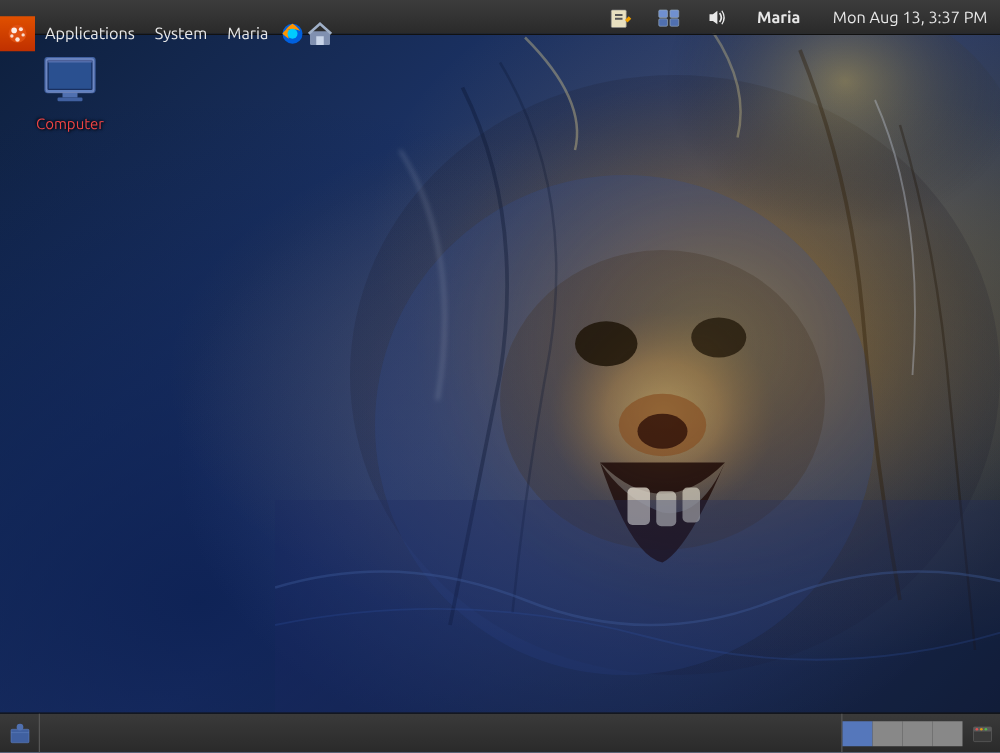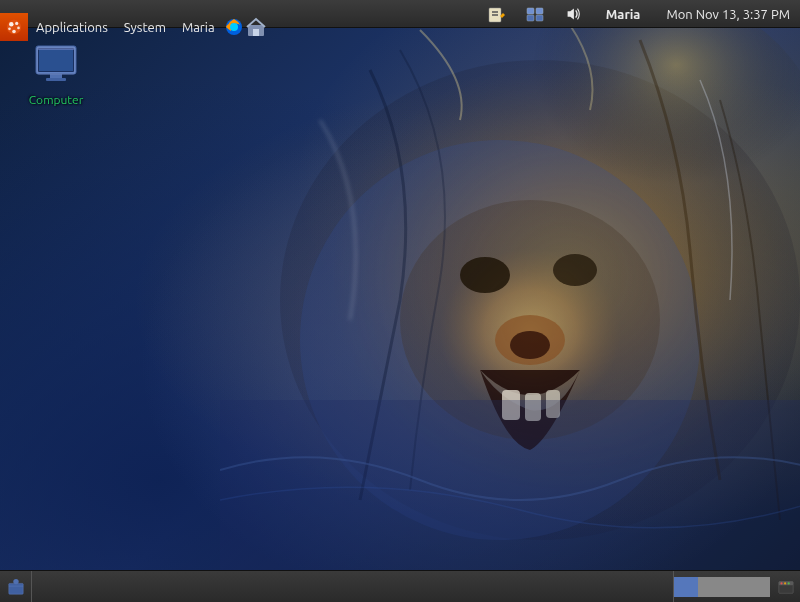--- a/index.html
+++ b/index.html
@@ -146,21 +146,21 @@
     .desktop-icon .icon-img {
       width: 48px;
       height: 48px;
       display: flex;
       align-items: center;
       justify-content: center;
       margin-bottom: 4px;
     }
 
     .desktop-icon .icon-label {
-      color: #22c55e;
+      color: #ef4444;
       font-size: 12px;
       text-shadow: 1px 1px 2px rgba(0,0,0,0.9), -1px -1px 2px rgba(0,0,0,0.7);
       line-height: 1.3;
       word-break: break-word;
     }
 
     
     .taskbar-bottom {
       position: absolute;
       bottom: 0;
@@ -360,21 +360,21 @@
       </div>
 
       <div class="tray-icon">
         <svg viewBox="0 0 20 20" width="18" height="18">
           <path d="M4 7 L4 13 L7 13 L11 16 L11 4 L7 7Z" fill="#e8e8e8"></path>
           <path d="M13 6 Q16 10 13 14" fill="none" stroke="#e8e8e8" stroke-width="1.5"></path>
           <path d="M15 4 Q19 10 15 16" fill="none" stroke="#e8e8e8" stroke-width="1.2"></path>
         </svg>
       </div>
       <div class="tray-username">Maria</div>
-      <div class="tray-datetime">Mon Nov 13,  3:37 PM</div>
+      <div class="tray-datetime">Mon Aug 13,  3:37 PM</div>
     </div>
   </div>
 
   <div class="desktop-icons">
 
     <div class="desktop-icon">
       <div class="icon-img">
         <svg class="computer-icon-svg" viewBox="0 0 48 48" xmlns="http://www.w3.org/2000/svg">
           <rect x="4" y="6" width="40" height="28" rx="2" fill="#6080c0" stroke="#4060a0" stroke-width="1"></rect>
           <rect x="6" y="8" width="36" height="24" rx="1" fill="#1a3060"></rect>

